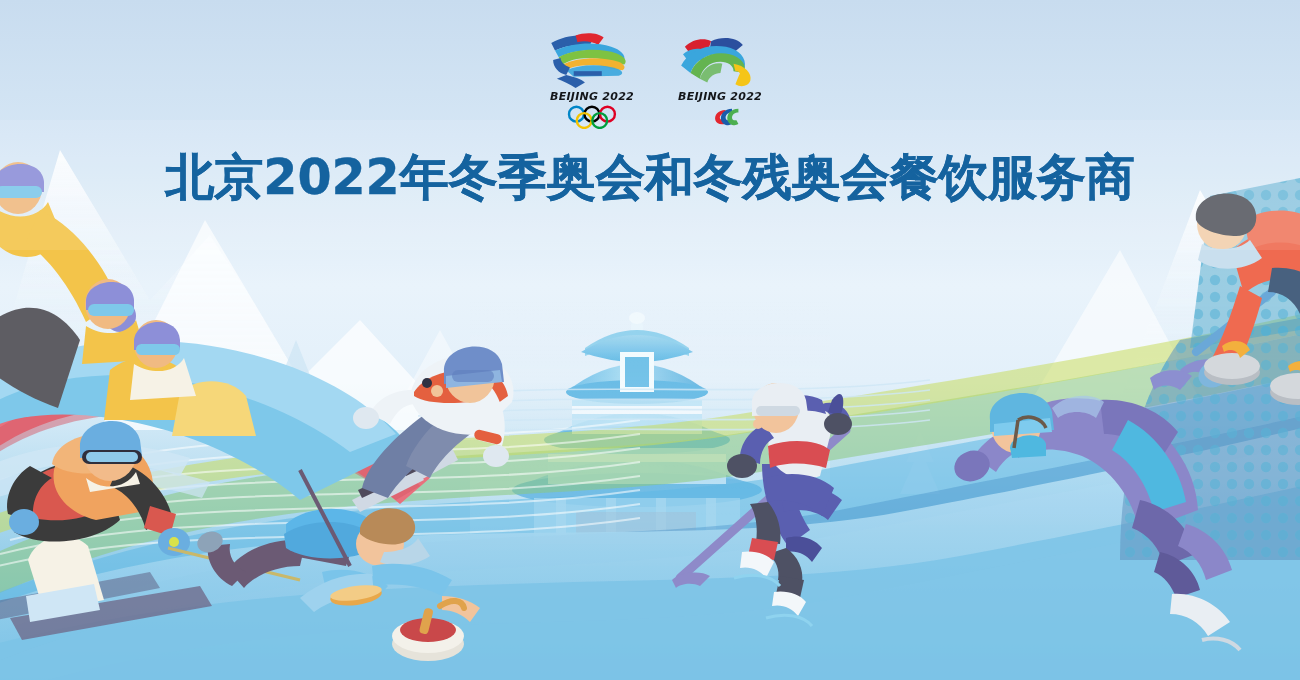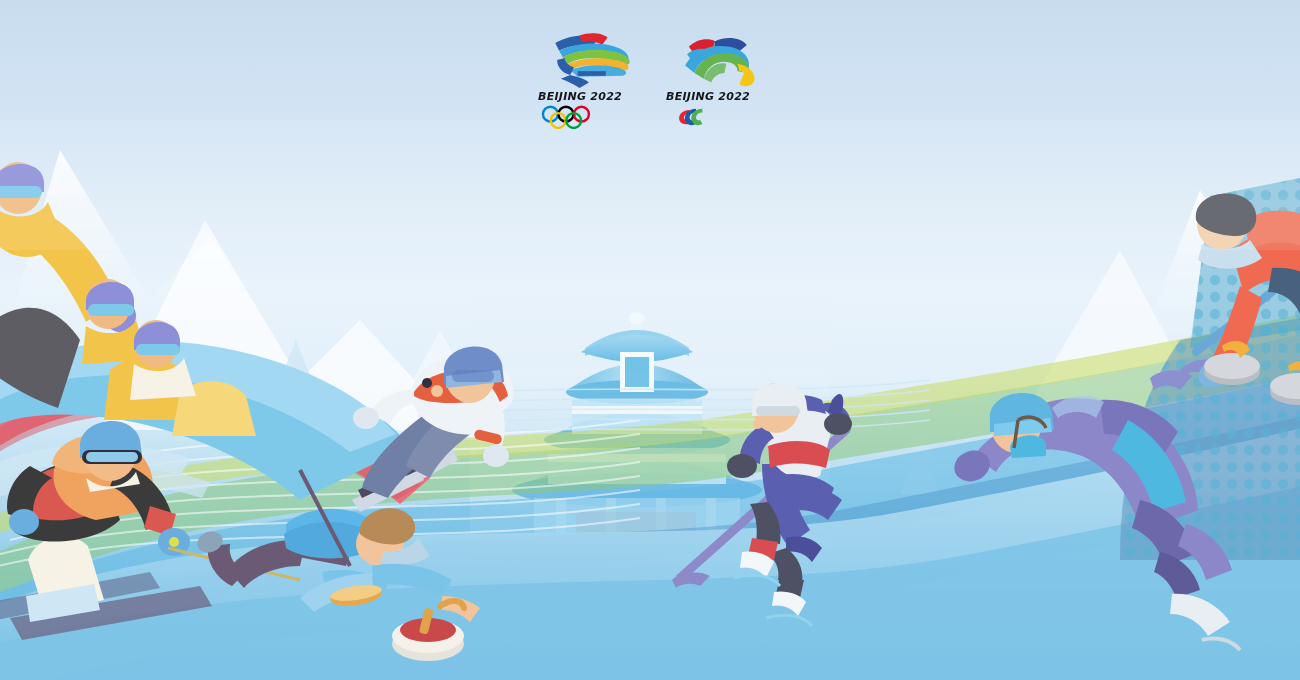--- a/index.html
+++ b/index.html
@@ -14,21 +14,21 @@
   }
   .layer{position:absolute;inset:0;}
   svg{display:block;}
 
   
   #logos{
     position:absolute;left:0;right:0;top:30px;height:112px;
     display:flex;justify-content:center;align-items:flex-start;gap:28px;
     z-index:40;
   }
-  .logo{width:100px;display:flex;flex-direction:column;align-items:flex-start;}
+  .logo{width:100px;display:flex;flex-direction:column;align-items:flex-end;}
   .logo .mark{height:58px;display:block;}
   .logo .wordmark{
     margin-top:1px;height:14px;display:block;
   }
   .logo .sym{margin-top:2px;height:24px;display:block;}
 
   
   #title{
     position:absolute;top:148px;left:0;right:0;
     text-align:center;z-index:50;
@@ -398,14 +398,15 @@
         <text x="52" y="13" font-family="'DejaVu Sans','Liberation Sans',sans-serif" font-size="13" font-weight="bold" font-style="italic" fill="#14161a" text-anchor="middle" letter-spacing="0.3">BEIJING 2022</text>
       </svg>
       <svg class="sym" viewBox="0 0 100 34" width="64" height="24">
         <path d="M40 6 C 28 6 22 14 24 22 C 26 28 34 30 40 27 L37 21 C 34 22 31 21 31 18 C 31 14 35 11 40 11 Z" fill="#e3262f"></path>
         <path d="M50 4 C 38 4 31 13 33 22 C 35 29 44 32 50 28 L47 22 C 43 23 40 21 40 18 C 40 13 45 10 50 10 Z" fill="#1b5cab"></path>
         <path d="M60 4 C 48 4 41 13 43 22 C 45 29 54 32 60 28 L57 22 C 53 23 50 21 50 18 C 50 13 55 10 60 10 Z" fill="#4caf50"></path>
       </svg>
     </div>
   </div>
 
+  <div id="title">北京2022年冬季奥会和冬残奥会餐饮服务商</div>
 
 </div>
 
 </body></html>

